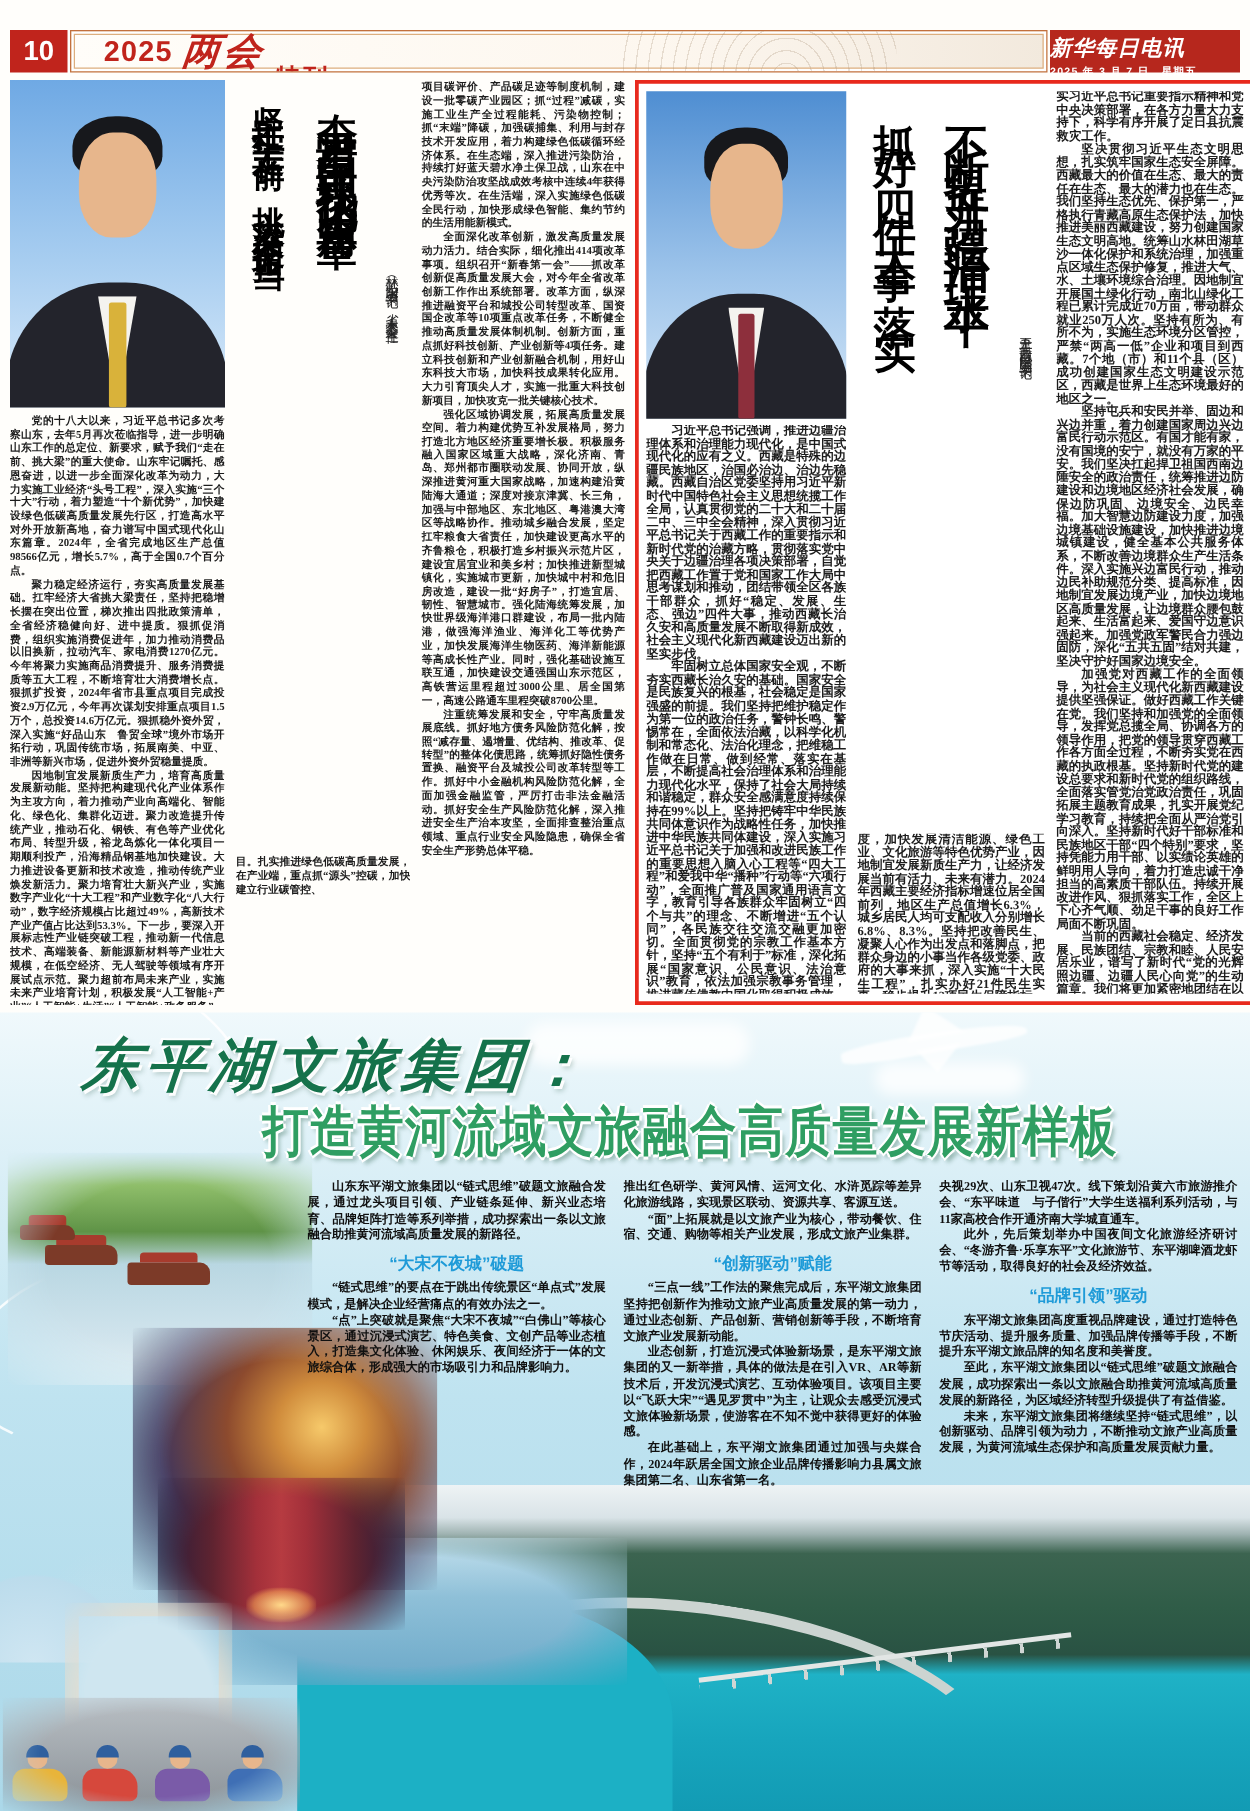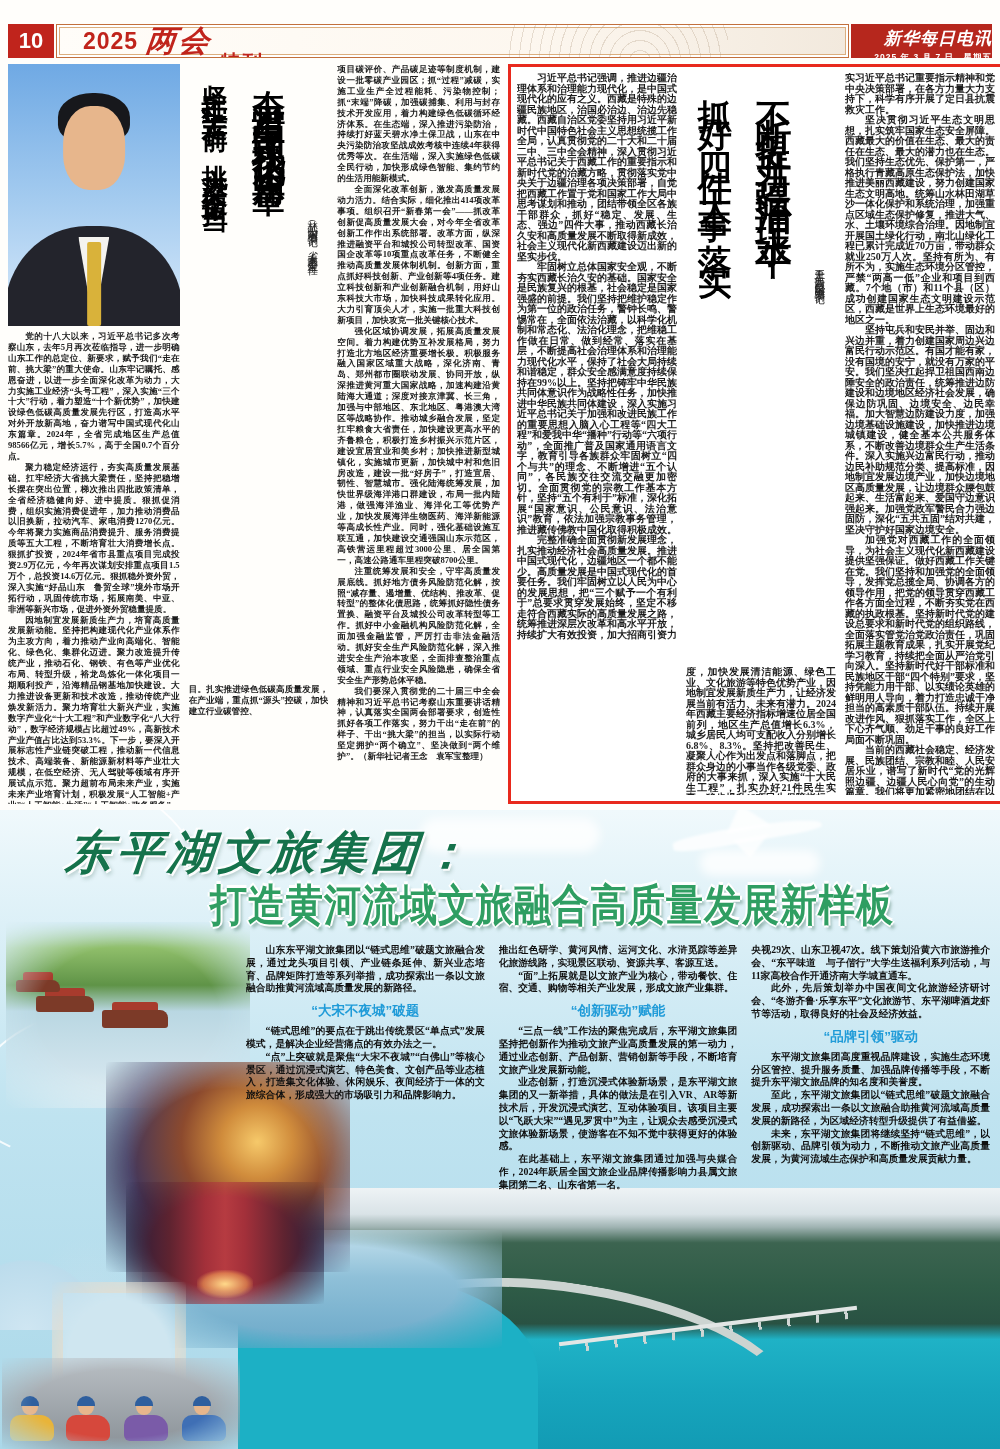--- a/index.html
+++ b/index.html
@@ -10,21 +10,21 @@
   .hdr{position:absolute;left:8px;top:24px;width:984px;height:34px;display:flex;align-items:stretch;}
   .hdr-num{width:46px;background:#c0241c;color:#fff;font:700 22px/34px "Liberation Sans",sans-serif;text-align:center;}
   .hdr-band{flex:1;position:relative;margin-left:2px;border:1px solid #c2703d;box-shadow:inset 0 0 0 2px #fff,inset 0 0 0 3px #dcae7e;
             background:linear-gradient(90deg,#fffdf9 0%,#fdf7ef 60%,#f2e9dd 100%);
             display:flex;align-items:center;padding-left:26px;gap:8px;overflow:hidden;}
   .ed-year{color:#c0241c;font:900 23px "Liberation Sans",sans-serif;letter-spacing:1px;}
   .ed-main{color:#c0241c;font:900 italic 30px "Liberation Serif",serif;letter-spacing:3px;transform:skewX(-6deg);}
   .ed-suffix{color:#c0241c;font:900 20px "Liberation Sans",sans-serif;letter-spacing:2px;margin-top:43px;}
   .ripple{position:absolute;right:120px;top:-20px;width:220px;height:80px;opacity:.55;
           background:repeating-radial-gradient(circle at 60% 70%,rgba(171,148,122,.5) 0 1px,transparent 1px 10px);}
-  .hdr-mast{width:141px;margin-left:2px;background:#b6271d;color:#fff;text-align:right;padding-top:3px;}
+  .hdr-mast{width:152px;margin-left:2px;background:#b6271d;color:#fff;text-align:left;padding-top:3px;}
   .mast-name{font:900 italic 17px "Liberation Serif",serif;letter-spacing:1px;}
   .mast-date{font:700 8.5px "Liberation Sans",sans-serif;margin-top:2px;letter-spacing:1px;}
 
   
   .articles{position:absolute;left:8px;top:64px;width:984px;height:740px;display:flex;gap:8px;}
   .art-p{font-size:8.6px;line-height:10.9px;text-align:justify;text-indent:2em;margin:0;color:#1c1c1c;font-weight:bold;}
   .art-p.cont{text-indent:0;}
   .art-text{flex:1;overflow:hidden;}
   .art-left{width:492px;display:flex;gap:9px;}
   .art-left .colA{width:172px;display:flex;flex-direction:column;}
@@ -44,21 +44,21 @@
   .vrow{display:flex;justify-content:space-around;align-items:flex-start;}
   .vk,.vt,.vb{writing-mode:vertical-rl;color:#000;}
   .art-left .vrow{height:612px;}
   .art-left .vk{font-size:26px;font-weight:700;letter-spacing:6px;line-height:1.25;}
   .art-left .vt{font-size:33px;font-weight:800;letter-spacing:7px;line-height:1.15;}
   .art-left .vb{font-size:10.5px;letter-spacing:2px;margin-top:148px;color:#222;}
   .bridge{margin-top:8px;flex:1;overflow:hidden;}
 
   .art-right{flex:1;border:3px solid #e8291c;background:#fff;padding:6px;display:flex;gap:9px;}
   .art-right .art-p{font-size:10px;line-height:10.5px;}
-  .art-right .colR1{width:160px;display:flex;flex-direction:row;}
+  .art-right .colR1{width:160px;display:flex;flex-direction:column;}
   .art-right .hblockR{width:150px;display:flex;flex-direction:column;}
   .art-right .colR3{width:150px;display:flex;flex-direction:column;}
   .art-right .vrow{height:588px;}
   .art-right .vk{font-size:34px;font-weight:800;letter-spacing:18px;line-height:1.1;}
   .art-right .vt{font-size:36px;font-weight:800;letter-spacing:16px;line-height:1.1;}
   .art-right .vb{font-size:10.5px;letter-spacing:2px;margin-top:188px;color:#222;}
   .art-right .underH{margin-top:6px;flex:1;overflow:hidden;}
 
   
   .feature{position:absolute;left:0;top:810px;width:1000px;height:639px;overflow:hidden;
@@ -161,21 +161,20 @@
         <div class="art-text bridge">
             <p class="art-p cont">目。扎实推进绿色低碳高质量发展，在产业端，重点抓“源头”控碳，加快建立行业碳管控、</p>
           </div>
       </div>
       <div class="colB">
         <div class="art-text">
             <p class="art-p cont">项目碳评价、产品碳足迹等制度机制，建设一批零碳产业园区；抓“过程”减碳，实施工业生产全过程能耗、污染物控制；抓“末端”降碳，加强碳捕集、利用与封存技术开发应用，着力构建绿色低碳循环经济体系。在生态端，深入推进污染防治，持续打好蓝天碧水净土保卫战，山东在中央污染防治攻坚战成效考核中连续4年获得优秀等次。在生活端，深入实施绿色低碳全民行动，加快形成绿色智能、集约节约的生活用能新模式。</p>
             <p class="art-p">全面深化改革创新，激发高质量发展动力活力。结合实际，细化推出414项改革事项。组织召开“新春第一会”——抓改革创新促高质量发展大会，对今年全省改革创新工作作出系统部署。改革方面，纵深推进融资平台和城投公司转型改革、国资国企改革等10项重点改革任务，不断健全推动高质量发展体制机制。创新方面，重点抓好科技创新、产业创新等4项任务。建立科技创新和产业创新融合机制，用好山东科技大市场，加快科技成果转化应用。大力引育顶尖人才，实施一批重大科技创新项目，加快攻克一批关键核心技术。</p>
             <p class="art-p">强化区域协调发展，拓展高质量发展空间。着力构建优势互补发展格局，努力打造北方地区经济重要增长极。积极服务融入国家区域重大战略，深化济南、青岛、郑州都市圈联动发展、协同开放，纵深推进黄河重大国家战略，加速构建沿黄陆海大通道；深度对接京津冀、长三角，加强与中部地区、东北地区、粤港澳大湾区等战略协作。推动城乡融合发展，坚定扛牢粮食大省责任，加快建设更高水平的齐鲁粮仓，积极打造乡村振兴示范片区，建设宜居宜业和美乡村；加快推进新型城镇化，实施城市更新，加快城中村和危旧房改造，建设一批“好房子”，打造宜居、韧性、智慧城市。强化陆海统筹发展，加快世界级海洋港口群建设，布局一批内陆港，做强海洋渔业、海洋化工等优势产业，加快发展海洋生物医药、海洋新能源等高成长性产业。同时，强化基础设施互联互通，加快建设交通强国山东示范区，高铁营运里程超过3000公里、居全国第一，高速公路通车里程突破8700公里。</p>
             <p class="art-p">注重统筹发展和安全，守牢高质量发展底线。抓好地方债务风险防范化解，按照“减存量、遏增量、优结构、推改革、促转型”的整体化债思路，统筹抓好隐性债务置换、融资平台及城投公司改革转型等工作。抓好中小金融机构风险防范化解，全面加强金融监管，严厉打击非法金融活动。抓好安全生产风险防范化解，深入推进安全生产治本攻坚，全面排查整治重点领域、重点行业安全风险隐患，确保全省安全生产形势总体平稳。</p>
-            <p class="art-p">我们要深入贯彻党的二十届三中全会精神和习近平总书记考察山东重要讲话精神，认真落实全国两会部署要求，创造性抓好各项工作落实，努力干出“走在前”的样子、干出“挑大梁”的担当，以实际行动坚定拥护“两个确立”、坚决做到“两个维护”。（新华社记者王念　袁军宝整理）</p>
           </div>
       </div>
     </article>
 
     <article class="art-right">
       <div class="colR1">
         <div class="portrait wjz">
           <div class="p-hair"></div>
           <div class="p-head"></div>
           <div class="p-suit"></div>
@@ -259,20 +258,20 @@
           <p class="art-p">“面”上拓展就是以文旅产业为核心，带动餐饮、住宿、交通、购物等相关产业发展，形成文旅产业集群。</p>
           <div class="feat-h">“创新驱动”赋能</div>
           <p class="art-p">“三点一线”工作法的聚焦完成后，东平湖文旅集团坚持把创新作为推动文旅产业高质量发展的第一动力，通过业态创新、产品创新、营销创新等手段，不断培育文旅产业发展新动能。</p>
           <p class="art-p">业态创新，打造沉浸式体验新场景，是东平湖文旅集团的又一新举措，具体的做法是在引入VR、AR等新技术后，开发沉浸式演艺、互动体验项目。该项目主要以“飞跃大宋”“遇见罗贯中”为主，让观众去感受沉浸式文旅体验新场景，使游客在不知不觉中获得更好的体验感。</p>
           <p class="art-p">在此基础上，东平湖文旅集团通过加强与央媒合作，2024年跃居全国文旅企业品牌传播影响力县属文旅集团第二名、山东省第一名。</p>
         </div>
       <div class="f-col">
           <p class="art-p cont">央视29次、山东卫视47次。线下策划沿黄六市旅游推介会、“东平味道　与子偕行”大学生送福利系列活动，与11家高校合作开通济南大学城直通车。</p>
           <p class="art-p">此外，先后策划举办中国夜间文化旅游经济研讨会、“冬游齐鲁·乐享东平”文化旅游节、东平湖啤酒龙虾节等活动，取得良好的社会及经济效益。</p>
           <div class="feat-h">“品牌引领”驱动</div>
-          <p class="art-p">东平湖文旅集团高度重视品牌建设，实施生态环境分区管控、提升服务质量、加强品牌传播等手段，不断提升东平湖文旅品牌的知名度和美誉度。</p>
+          <p class="art-p">东平湖文旅集团高度重视品牌建设，通过打造特色节庆活动、提升服务质量、加强品牌传播等手段，不断提升东平湖文旅品牌的知名度和美誉度。</p>
           <p class="art-p">至此，东平湖文旅集团以“链式思维”破题文旅融合发展，成功探索出一条以文旅融合助推黄河流域高质量发展的新路径，为区域经济转型升级提供了有益借鉴。</p>
           <p class="art-p">未来，东平湖文旅集团将继续坚持“链式思维”，以创新驱动、品牌引领为动力，不断推动文旅产业高质量发展，为黄河流域生态保护和高质量发展贡献力量。</p>
         </div>
     </div>
   </section>
 
 </div>
 
 </body></html>

